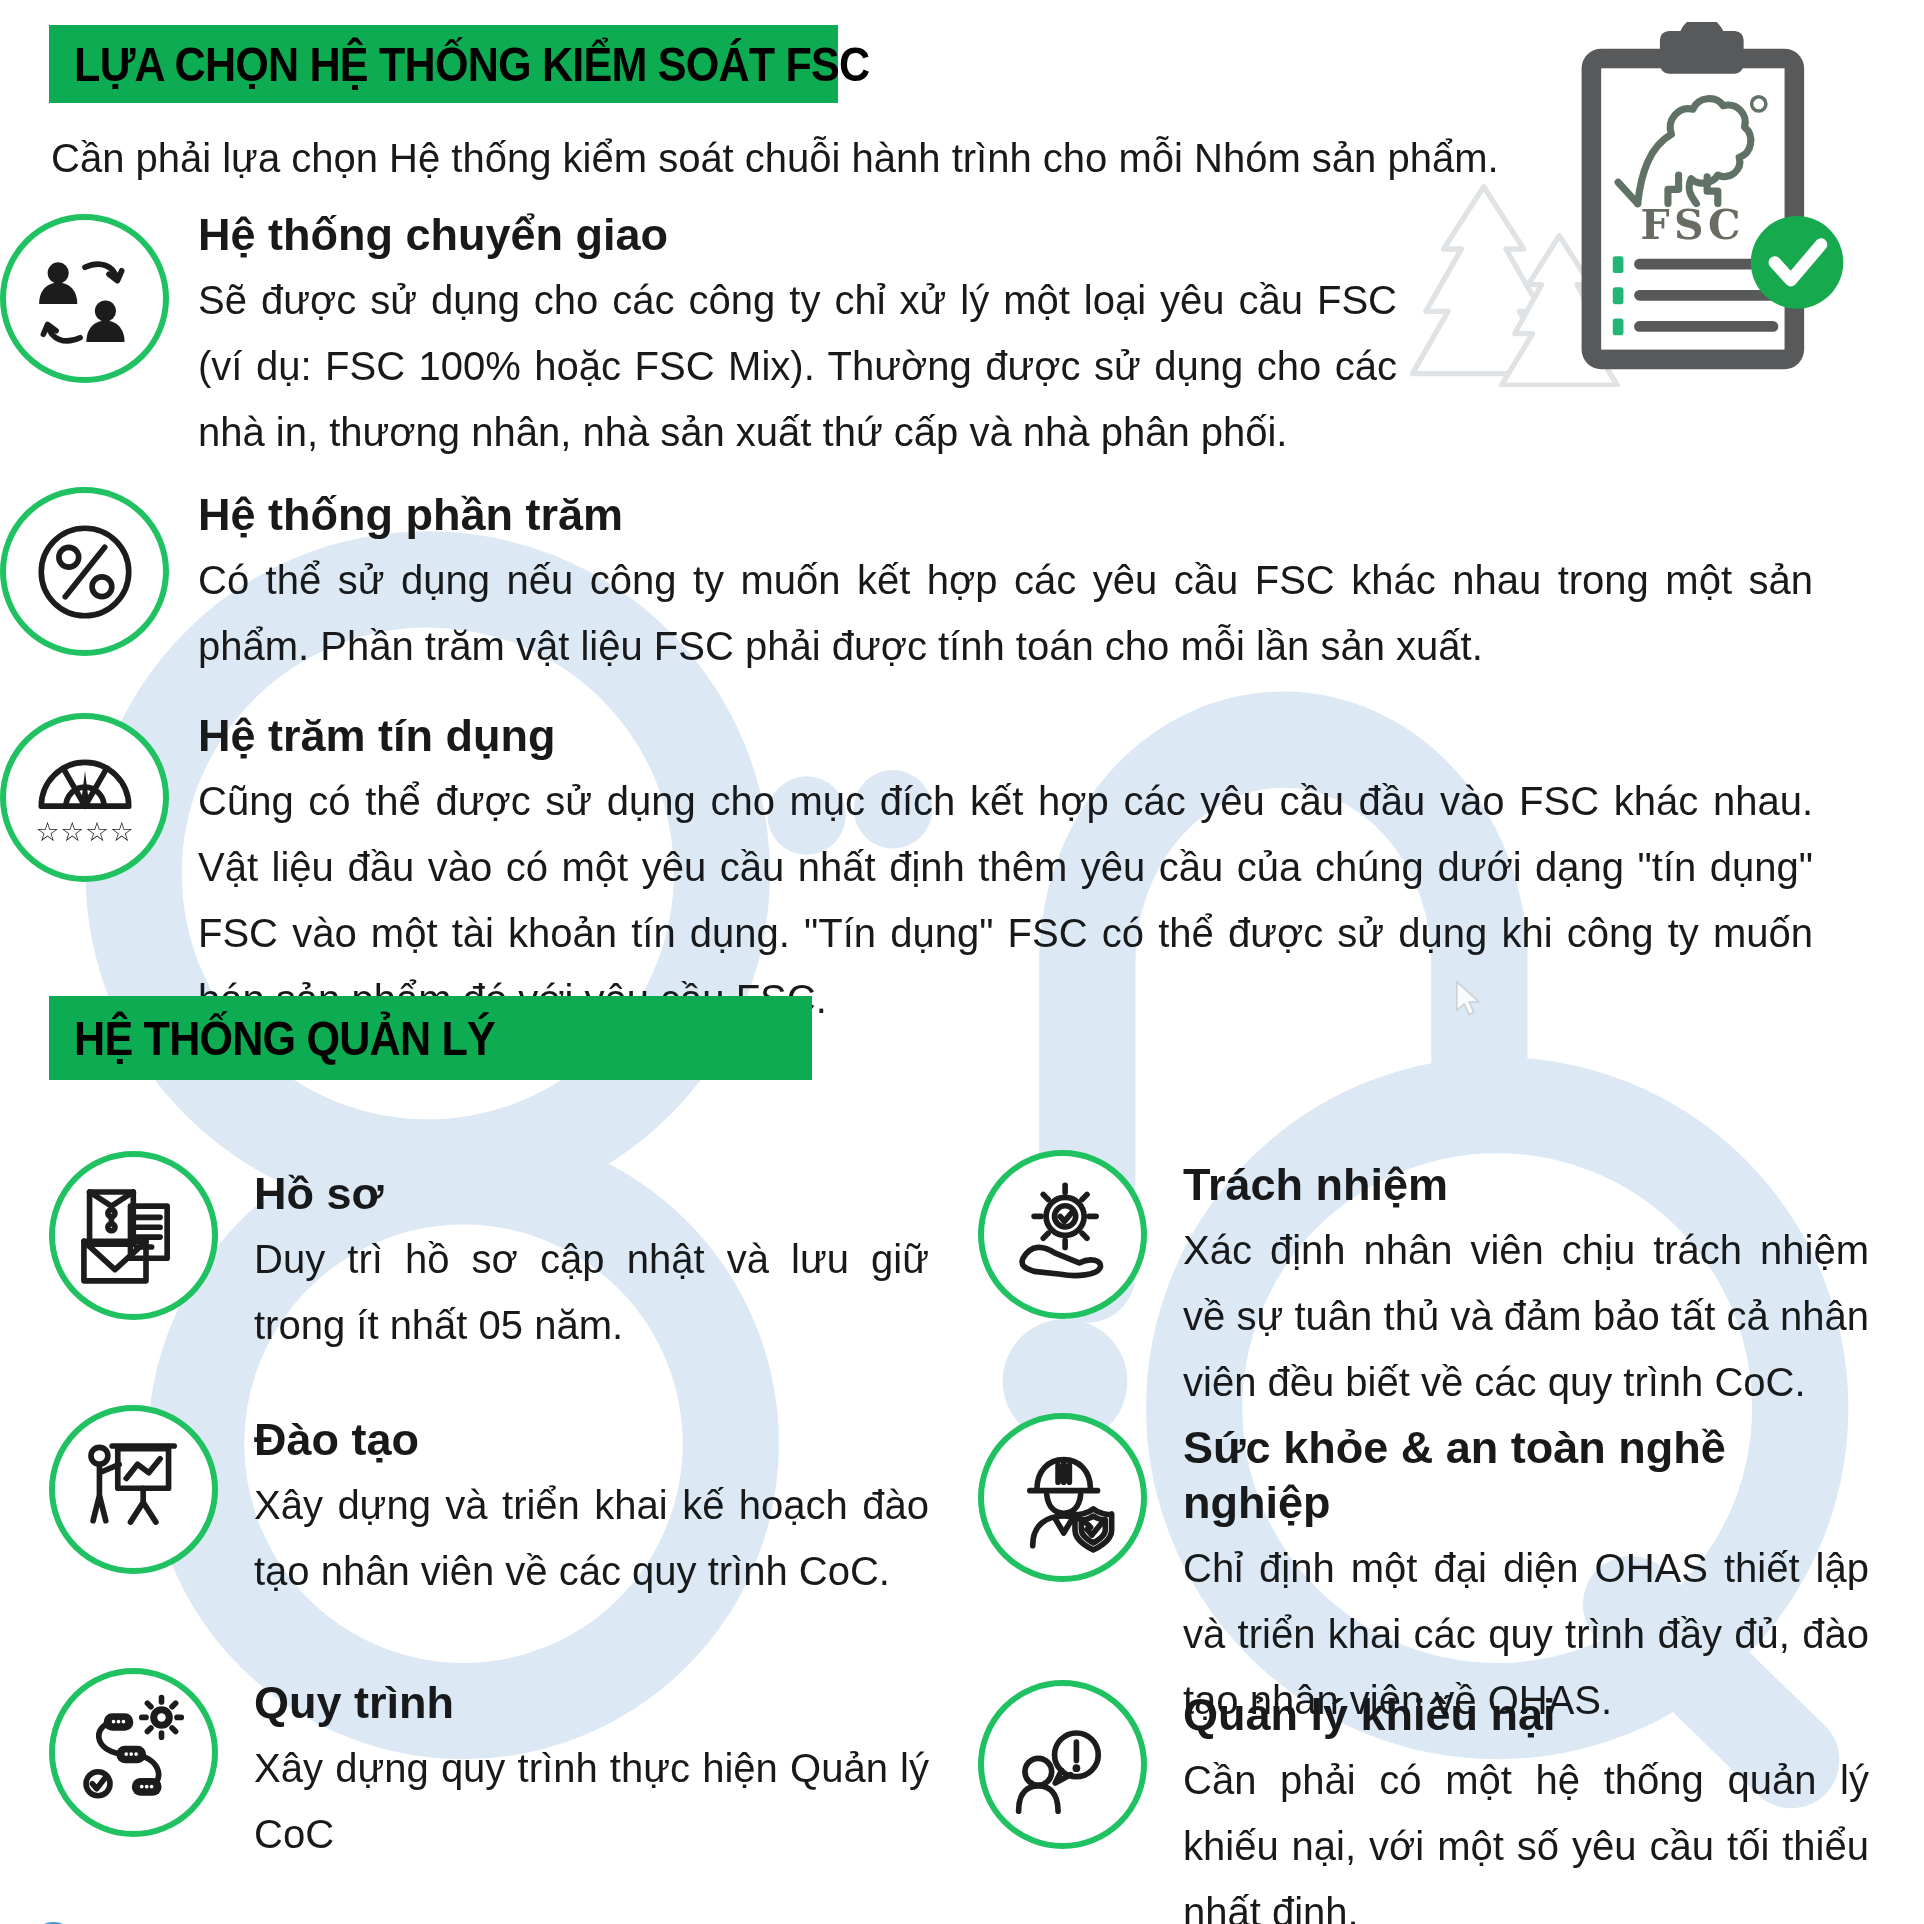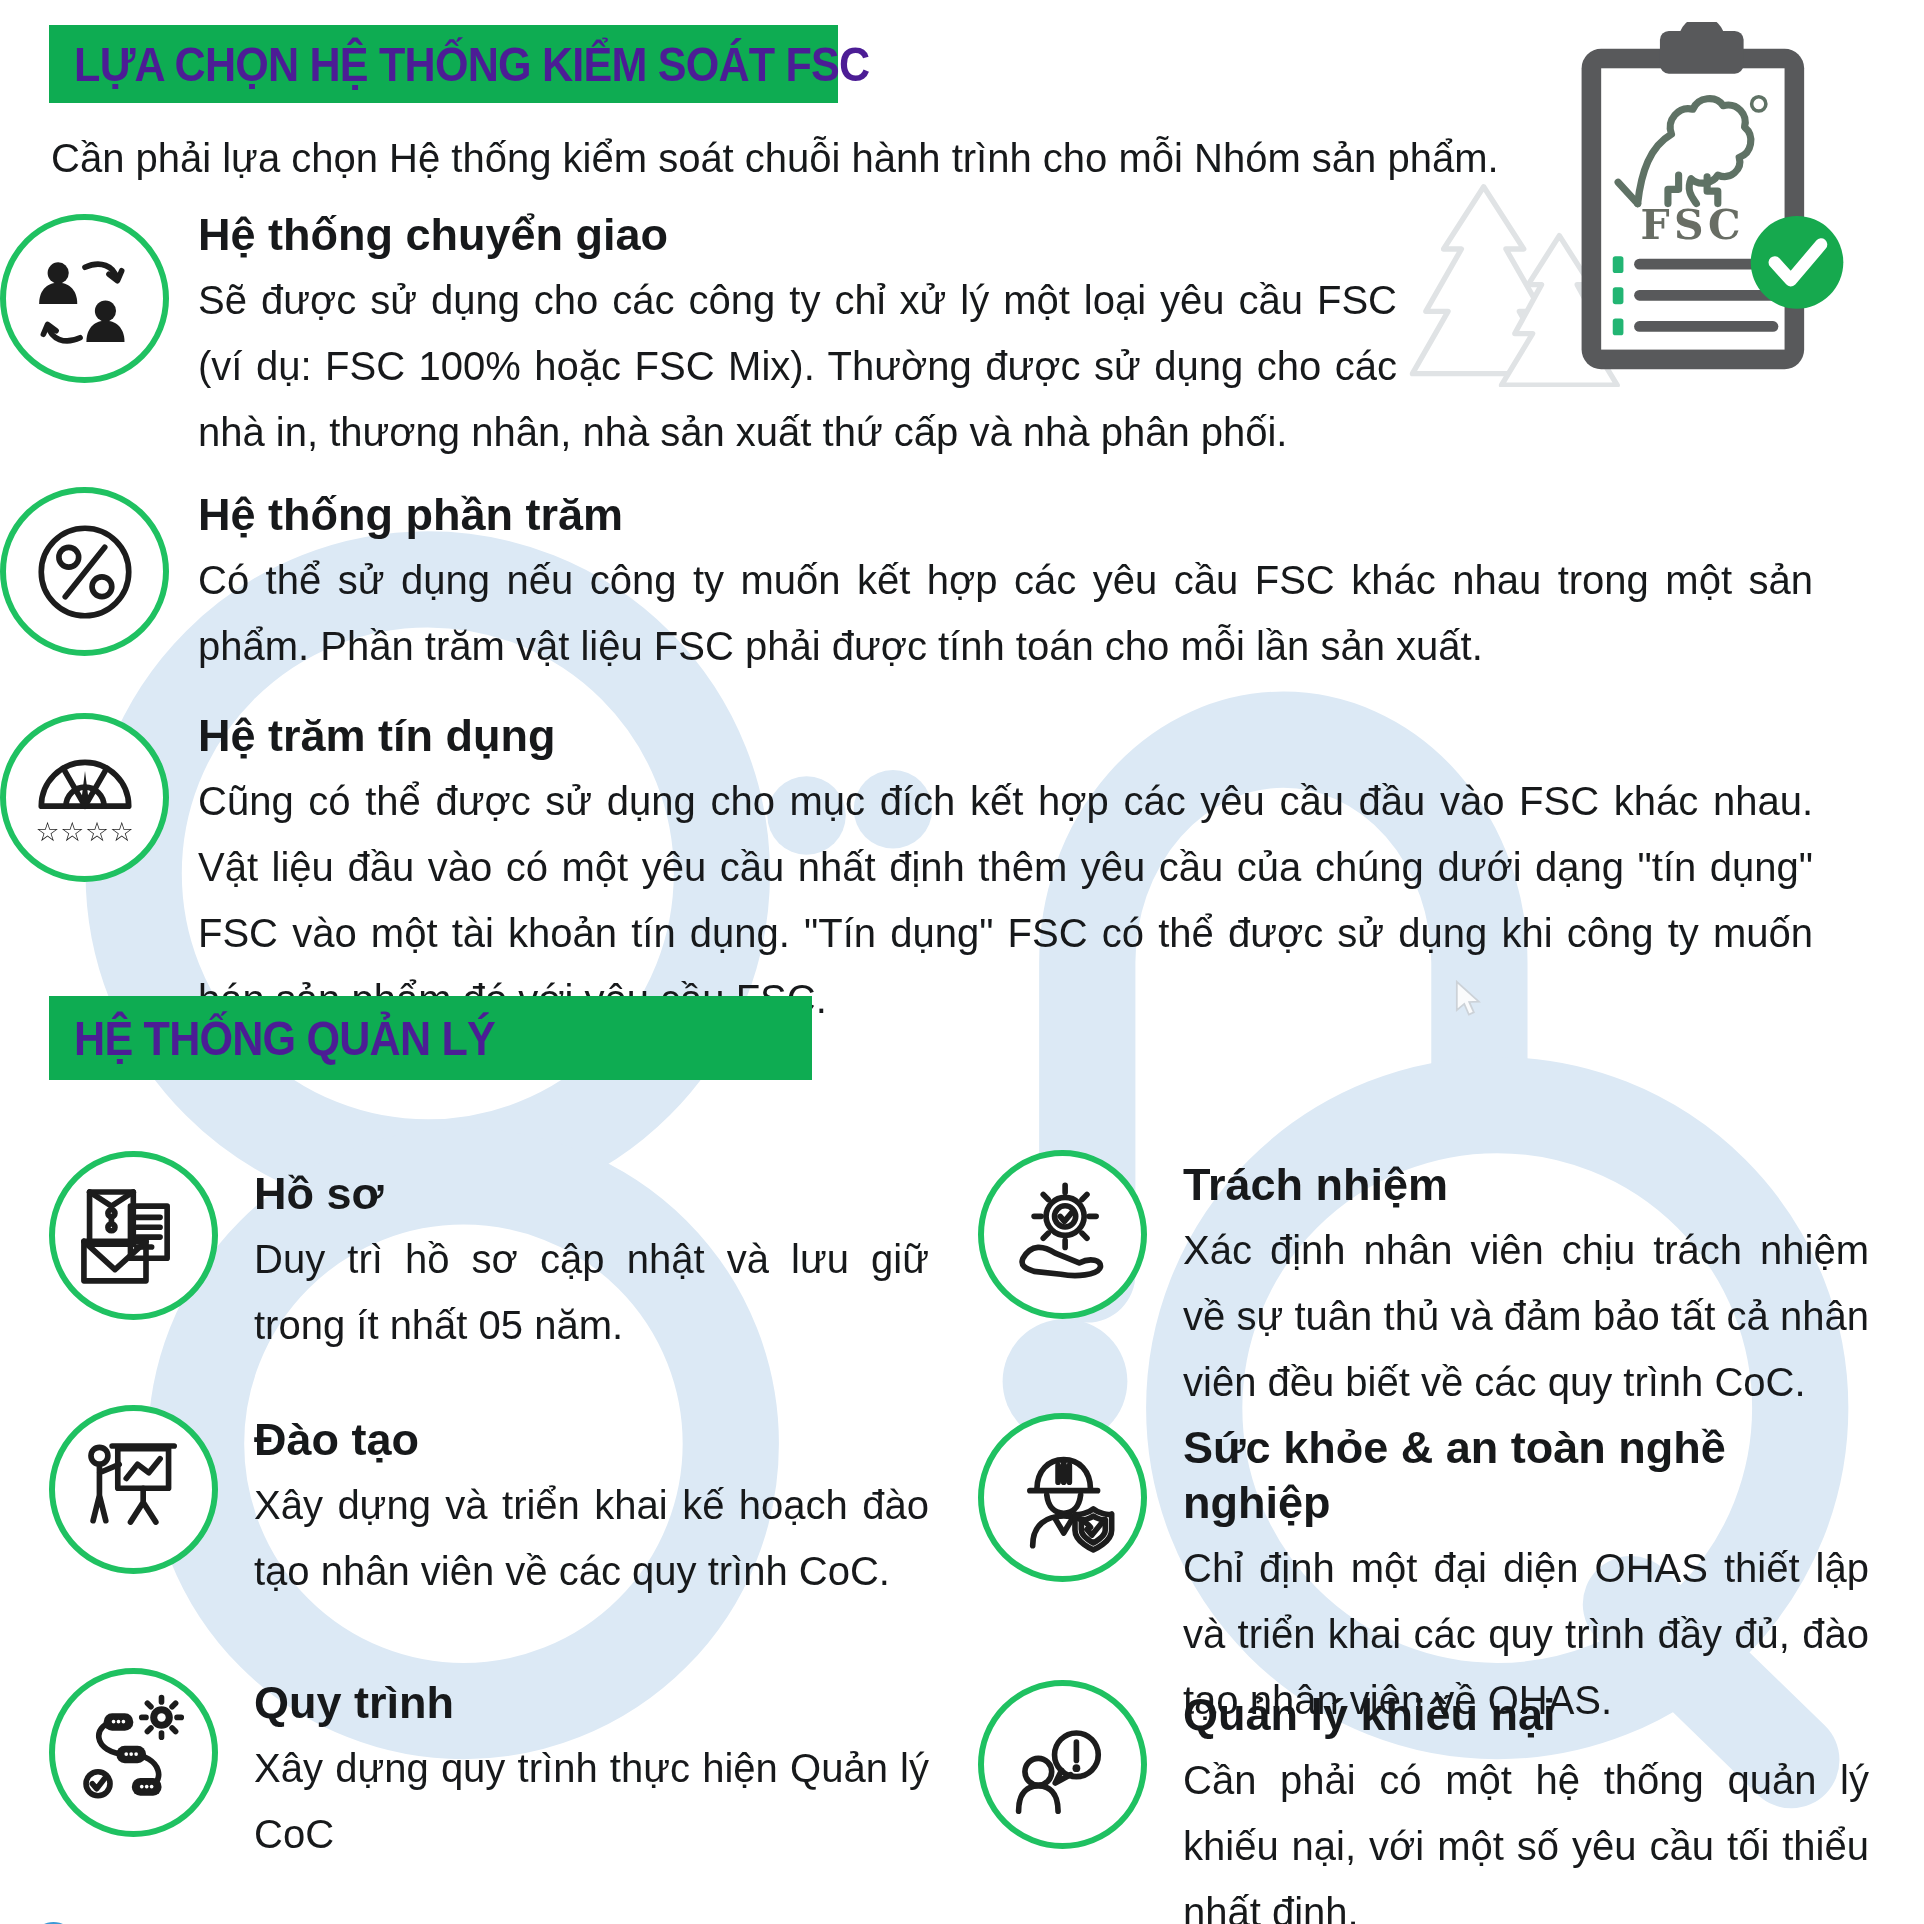--- a/index.html
+++ b/index.html
@@ -1,20 +1,20 @@
 <!DOCTYPE html>
 <html style="font-size:14.3px"><head>
 <meta charset="utf-8">
 <style>
   html,body{margin:0;padding:0;background:#fff;}
   .page{position:relative;width:1925px;height:1925px;background:#ffffff;
         font-family:"Liberation Sans",sans-serif;color:#17191b;overflow:hidden;}
   .wm{position:absolute;left:0;top:0;z-index:0;}
   .content{position:absolute;left:0;top:0;width:1925px;height:1925px;z-index:1;}
-  .banner{position:absolute;left:49px;background:#0EAC52;color:#4c1d95;
+  .banner{position:absolute;left:49px;background:#0EAC52;color:#000000;
           display:flex;align-items:center;}
   .banner .bt{font-weight:bold;font-size:49px;letter-spacing:-0.9px;white-space:nowrap;
           transform:scaleX(.88);transform-origin:left center;padding-left:28.5px;}
   #banner1{top:25px;width:789px;height:78px;}
   #banner2{top:996px;width:763px;height:84px;}
   .subtitle{position:absolute;left:51px;top:132px;font-size:40px;line-height:52px;}
   .item{position:absolute;display:flex;}
   .icon{flex:none;width:157px;height:157px;border:6.2px solid #1FC161;border-radius:50%;
         background:#fff;display:flex;align-items:center;justify-content:center;}
   .s1 .icon{margin-right:29px;}

